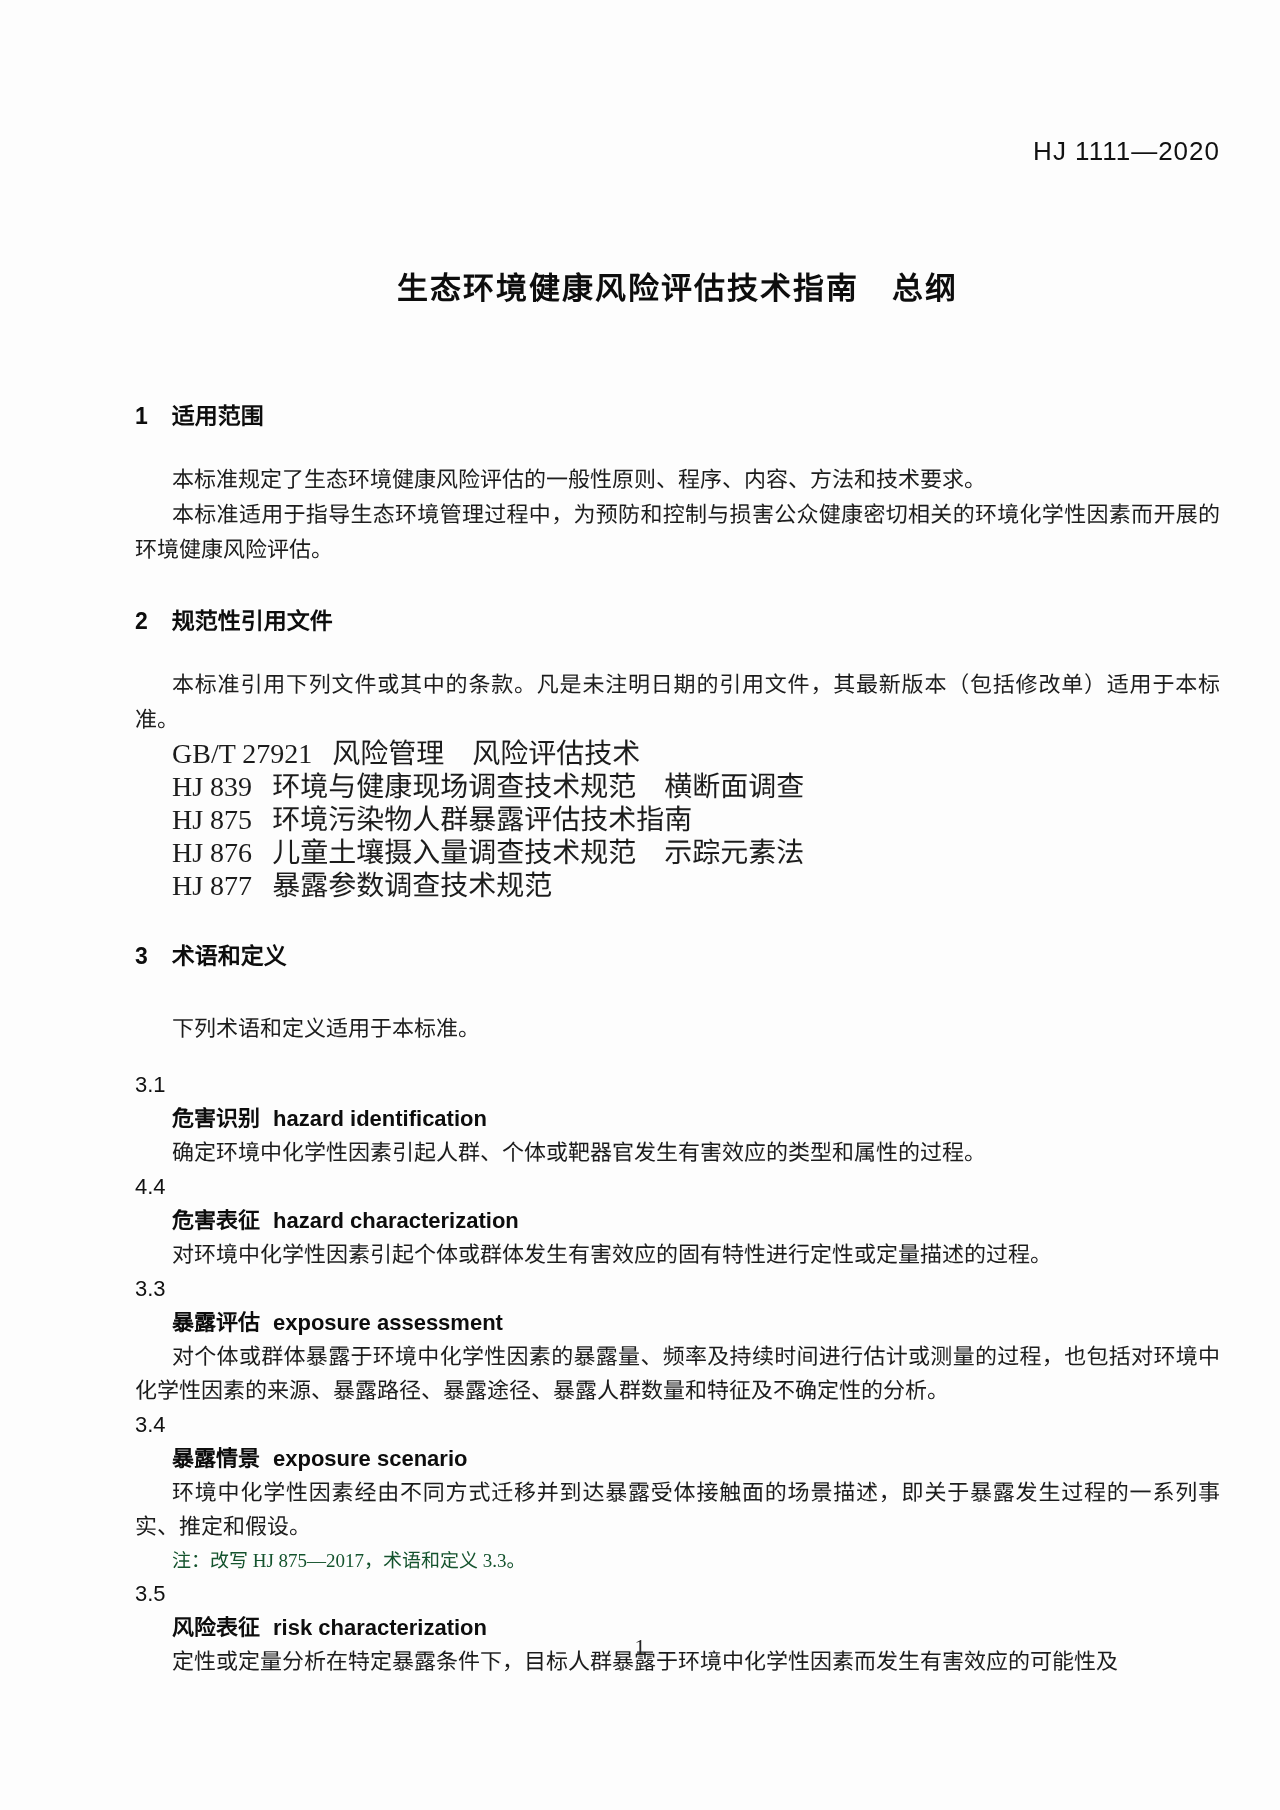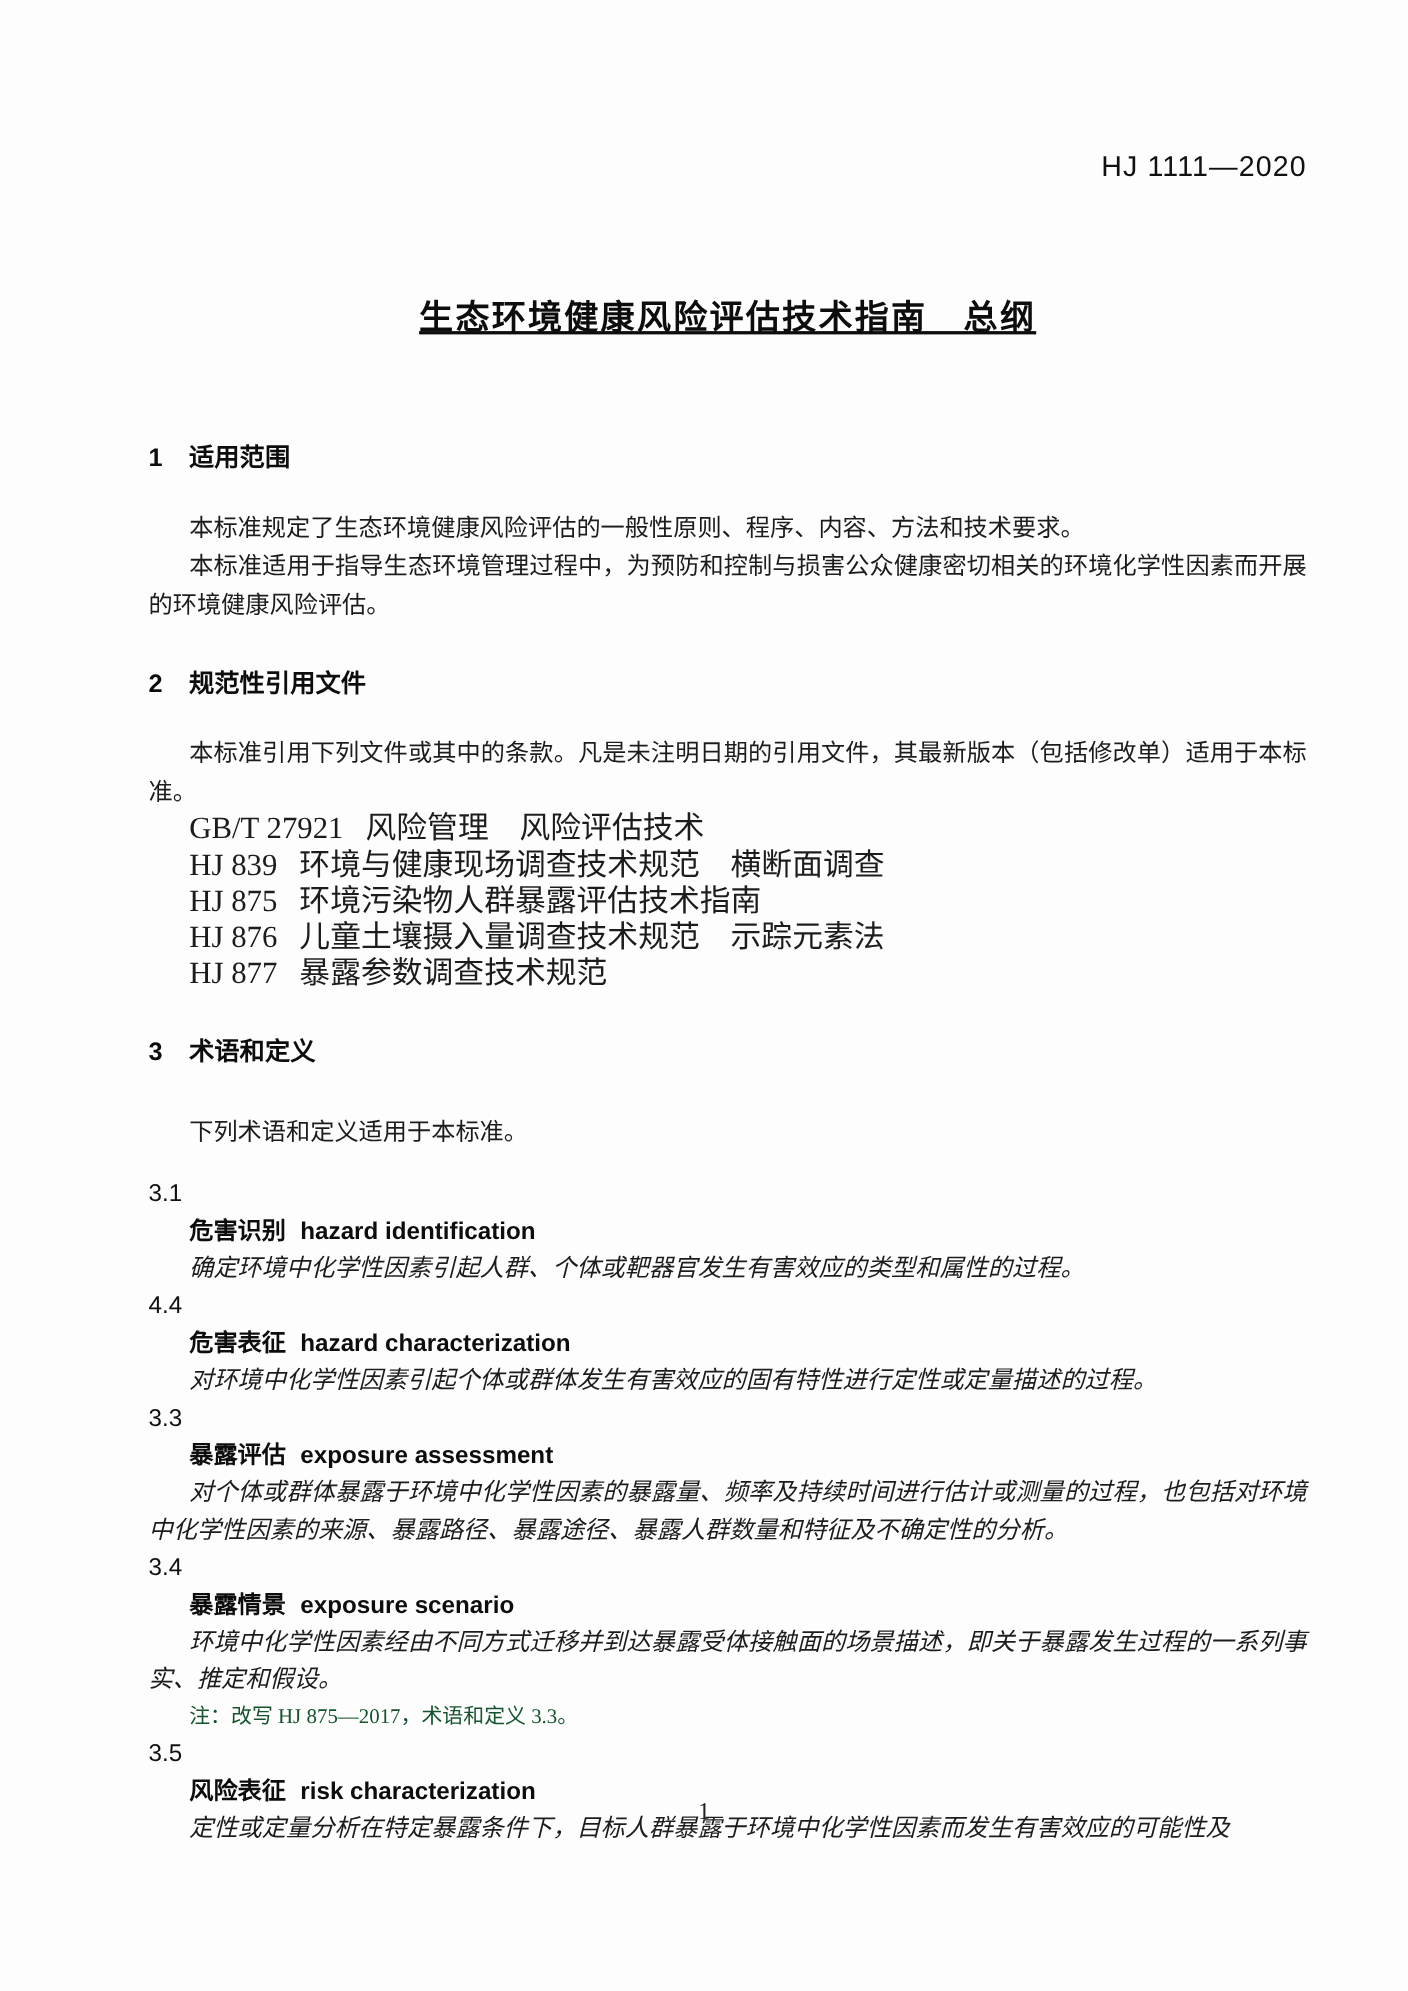--- a/index.html
+++ b/index.html
@@ -10,39 +10,38 @@
   .page {
     position: relative;
     width: 1280px;
     height: 1810px;
     margin: 0 auto;
     background: #fdfdfd;
     color: #1c1c1c;
     overflow: hidden;
   }
   .content {
-    padding: 0 92px 0 135px;
+    padding: 0 60px 0 135px;
   }
   .doc-code {
     padding-top: 136px;
     text-align: right;
     font-family: "Liberation Sans", sans-serif;
     font-size: 26px;
     letter-spacing: 1px;
     color: #111;
   }
   .doc-title {
     margin-top: 96px;
     text-align: center;
     font-family: "Liberation Sans", sans-serif;
     font-size: 31px;
     font-weight: bold;
     letter-spacing: 2px;
     color: #0d0d0d;
-    text-decoration: underline;
   }
   .sec-heading {
     display: flex;
     align-items: baseline;
     gap: 24px;
     font-family: "Liberation Sans", sans-serif;
     font-size: 23px;
     font-weight: bold;
     color: #0d0d0d;
     line-height: 28px;
@@ -85,21 +84,20 @@
     padding-left: 37px;
     color: #0d0d0d;
   }
   .term-heading .term-en { margin-left: 13px; text-align: right; }
   .term-def {
     margin: 0;
     font-size: 22px;
     line-height: 34px;
     text-align: justify;
     text-indent: 37px;
-    font-style: italic;
   }
   .term-note {
     font-size: 19px;
     line-height: 33px;
     padding-left: 37px;
     color: #14532d;
   }
   .page-number {
     position: absolute;
     top: 1634px;

